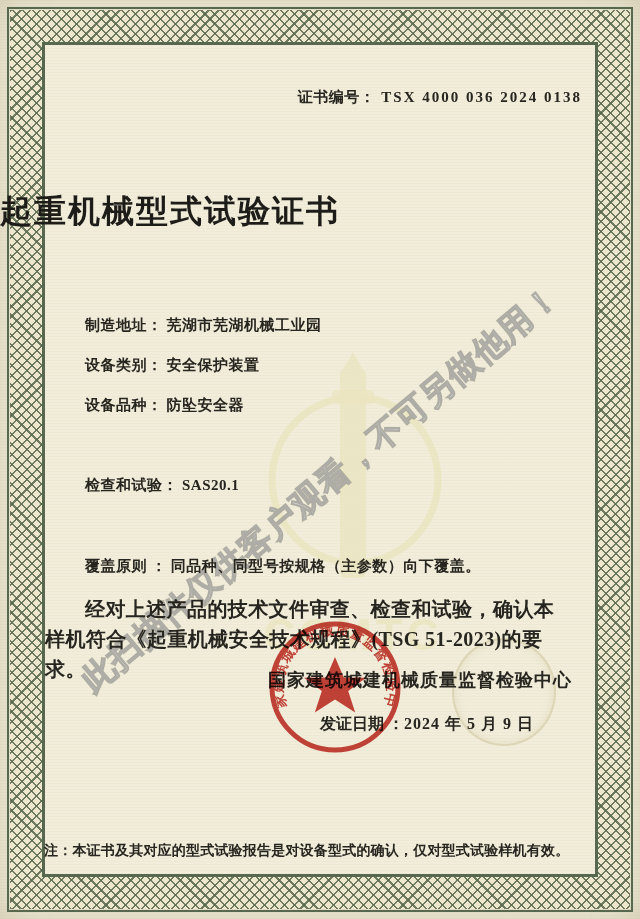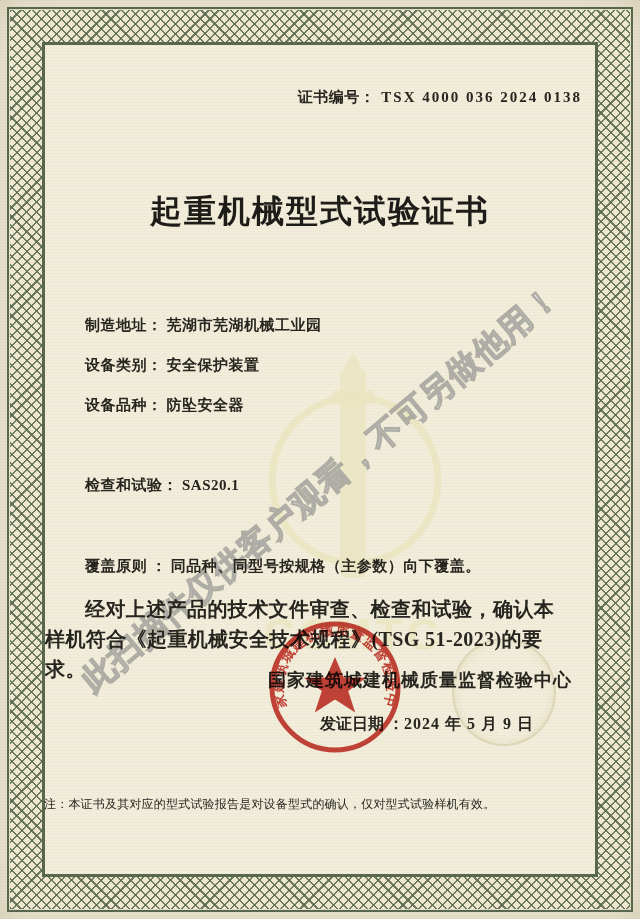--- a/index.html
+++ b/index.html
@@ -44,36 +44,36 @@
   .emboss{
     position:absolute;left:452px;top:638px;width:100px;height:104px;z-index:3;
     border:2px solid rgba(203,192,150,.5);border-radius:50%;
     box-shadow:inset 0 0 8px rgba(203,192,150,.35);
   }
   
   .content{position:absolute;inset:0;z-index:5;padding-left:14px;}
   .cert-no{position:absolute;top:88px;right:58px;font-size:15px;font-weight:700;letter-spacing:.5px;}
   .cert-no .num{margin-left:6px;letter-spacing:2px;}
   .title{
-    position:absolute;top:190px;left:0;width:100%;text-align:center;
+    position:absolute;top:190px;left:0;width:100%;text-align:left;
     font-family:"Liberation Sans","DejaVu Sans",sans-serif;
     font-size:32px;font-weight:700;letter-spacing:2px;color:#1e1c18;
   }
   .field{position:absolute;left:85px;font-size:15px;font-weight:700;letter-spacing:.5px;}
   .field .val{margin-left:4px;}
   .f0{top:276px;} .f1{top:316px;} .f2{top:356px;} .f3{top:396px;}
   .f4{top:436px;} .f5{top:476px;} .f6{top:516px;} .f7{top:557px;}
   .statement{
     position:absolute;left:45px;top:594px;width:527px;
     font-size:20px;font-weight:700;line-height:30px;text-indent:2em;letter-spacing:.4px;
   }
   .issuer{position:absolute;left:268px;top:668px;font-size:18px;font-weight:700;letter-spacing:1px;}
   .issue-date{position:absolute;left:320px;top:714px;font-size:16px;font-weight:700;}
   .issue-date .val{letter-spacing:1px;}
-  .footnote{position:absolute;left:44px;top:796px;width:562px;font-size:12px;font-weight:400;letter-spacing:.2px;}
+  .footnote{position:absolute;left:44px;top:842px;width:562px;font-size:14px;font-weight:700;letter-spacing:.2px;}
   
   .stamp{position:absolute;left:266px;top:618px;width:138px;height:138px;z-index:6;
     mix-blend-mode:multiply;opacity:.9;}
 </style>
 </head>
 <body>
 
 <div class="paper">
 
   <div class="frame-outer-line"></div>

